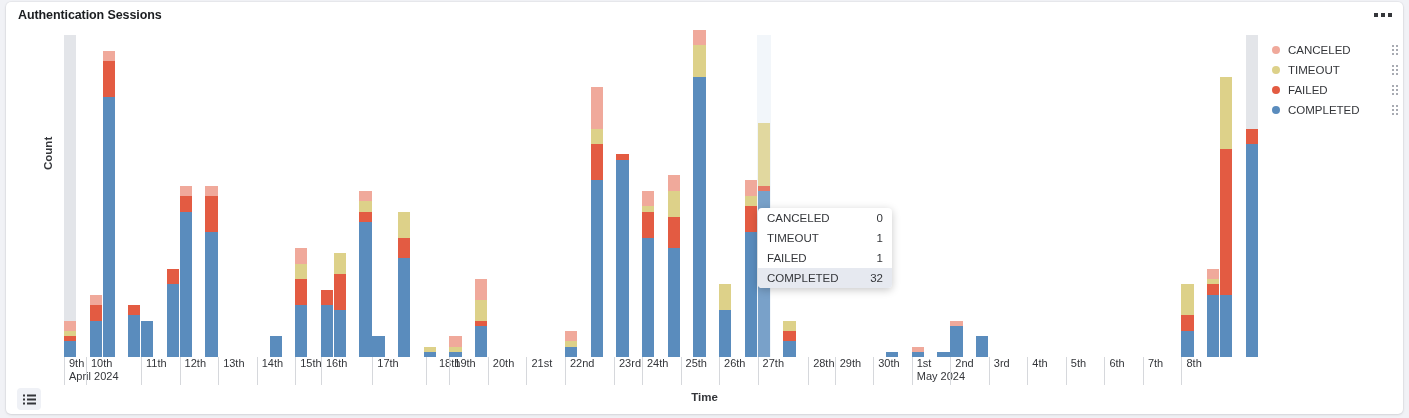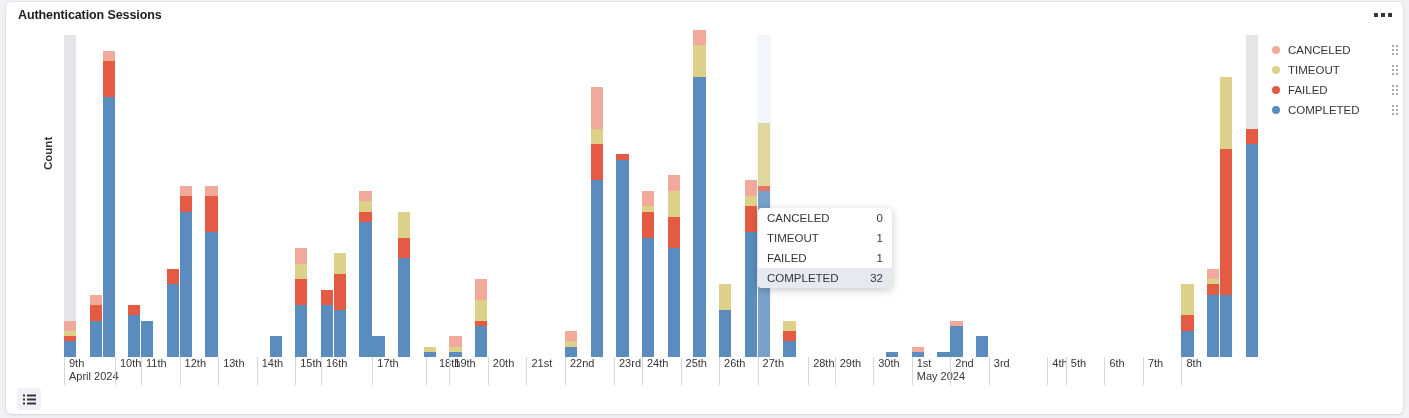--- a/index.html
+++ b/index.html
@@ -389,21 +389,21 @@
         </div>
         <div class="gray-col" style="left: 1181.69px; width: 12.2444px;"></div>
         <div class="bar" style="left: 1181.69px; width: 12.2444px; height: 228.516px;">
           <div class="seg" style="height: 15.5806px; background: rgb(227, 91, 66);"></div>
           <div class="seg" style="height: 212.935px; background: rgb(90, 140, 189);"></div>
         </div>
       </div>
 
     <div class="x-axis" id="x-axis">
         <div class="x-tick" style="left: 0px;"><span>9th</span><span class="sub">April 2024</span></div>
-        <div class="x-tick" style="left: 51px;"><span>10th</span></div>
+        <div class="x-tick" style="left: 22px;"><span>10th</span></div>
         <div class="x-tick" style="left: 77.0667px;"><span>11th</span></div>
         <div class="x-tick" style="left: 115.6px;"><span>12th</span></div>
         <div class="x-tick" style="left: 154.133px;"><span>13th</span></div>
         <div class="x-tick" style="left: 192.667px;"><span>14th</span></div>
         <div class="x-tick" style="left: 231.2px;"><span>15th</span></div>
         <div class="x-tick" style="left: 257px;"><span>16th</span></div>
         <div class="x-tick" style="left: 308.267px;"><span>17th</span></div>
         <div class="x-tick" style="left: 362px; padding-left: 12px;"><span>18th</span></div>
         <div class="x-tick" style="left: 385.333px;"><span>19th</span></div>
         <div class="x-tick" style="left: 423.867px;"><span>20th</span></div>
@@ -413,27 +413,28 @@
         <div class="x-tick" style="left: 578px;"><span>24th</span></div>
         <div class="x-tick" style="left: 616.533px;"><span>25th</span></div>
         <div class="x-tick" style="left: 655.067px;"><span>26th</span></div>
         <div class="x-tick" style="left: 693.6px;"><span>27th</span></div>
         <div class="x-tick" style="left: 732.133px; margin-left: 12px;"><span>28th</span></div>
         <div class="x-tick" style="left: 770.667px;"><span>29th</span></div>
         <div class="x-tick" style="left: 809.2px;"><span>30th</span></div>
         <div class="x-tick" style="left: 847.733px;"><span>1st</span><span class="sub">May 2024</span></div>
         <div class="x-tick" style="left: 886.267px;"><span>2nd</span></div>
         <div class="x-tick" style="left: 924.8px;"><span>3rd</span></div>
-        <div class="x-tick" style="left: 963.333px; margin-left: 20px;"><span>4th</span></div>
+        <div class="x-tick" style="left: 963.333px;"><span>4th</span></div>
         <div class="x-tick" style="left: 1001.87px;"><span>5th</span></div>
         <div class="x-tick" style="left: 1040.4px;"><span>6th</span></div>
         <div class="x-tick" style="left: 1078.93px;"><span>7th</span></div>
         <div class="x-tick" style="left: 1117.47px;"><span>8th</span></div>
       </div>
 
+    <div class="x-label">Time</div>
 
     <div class="legend-divider"></div>
     <div class="legend" id="legend">
         <div class="legend-row">
           <span class="legend-dot" style="background: rgb(240, 169, 155);"></span>
           <span class="legend-label">CANCELED</span>
           <span class="legend-handle">
             <i></i>
             <i></i>
             <i></i>

